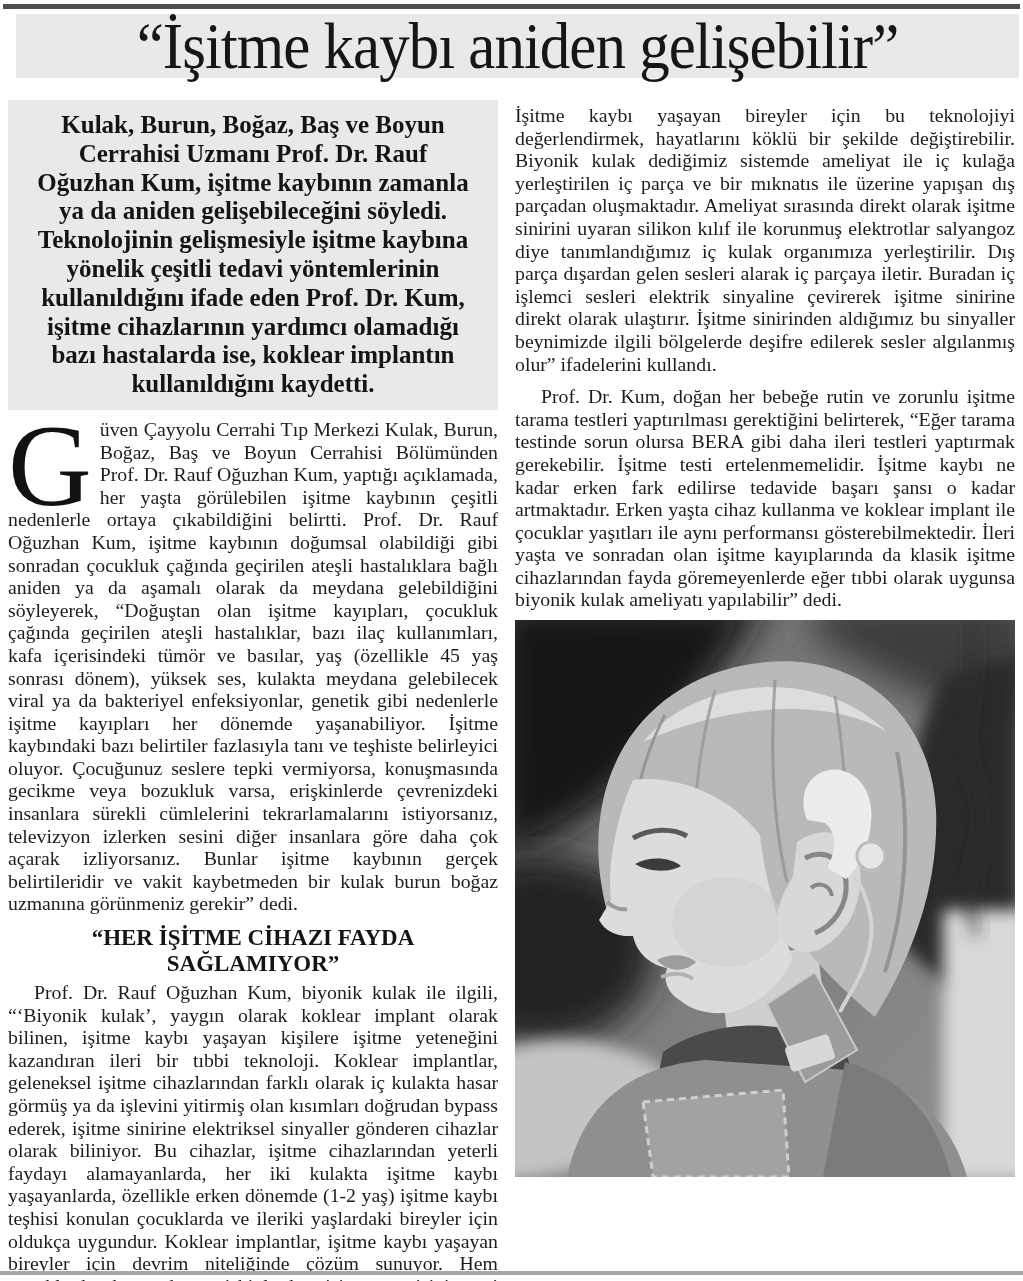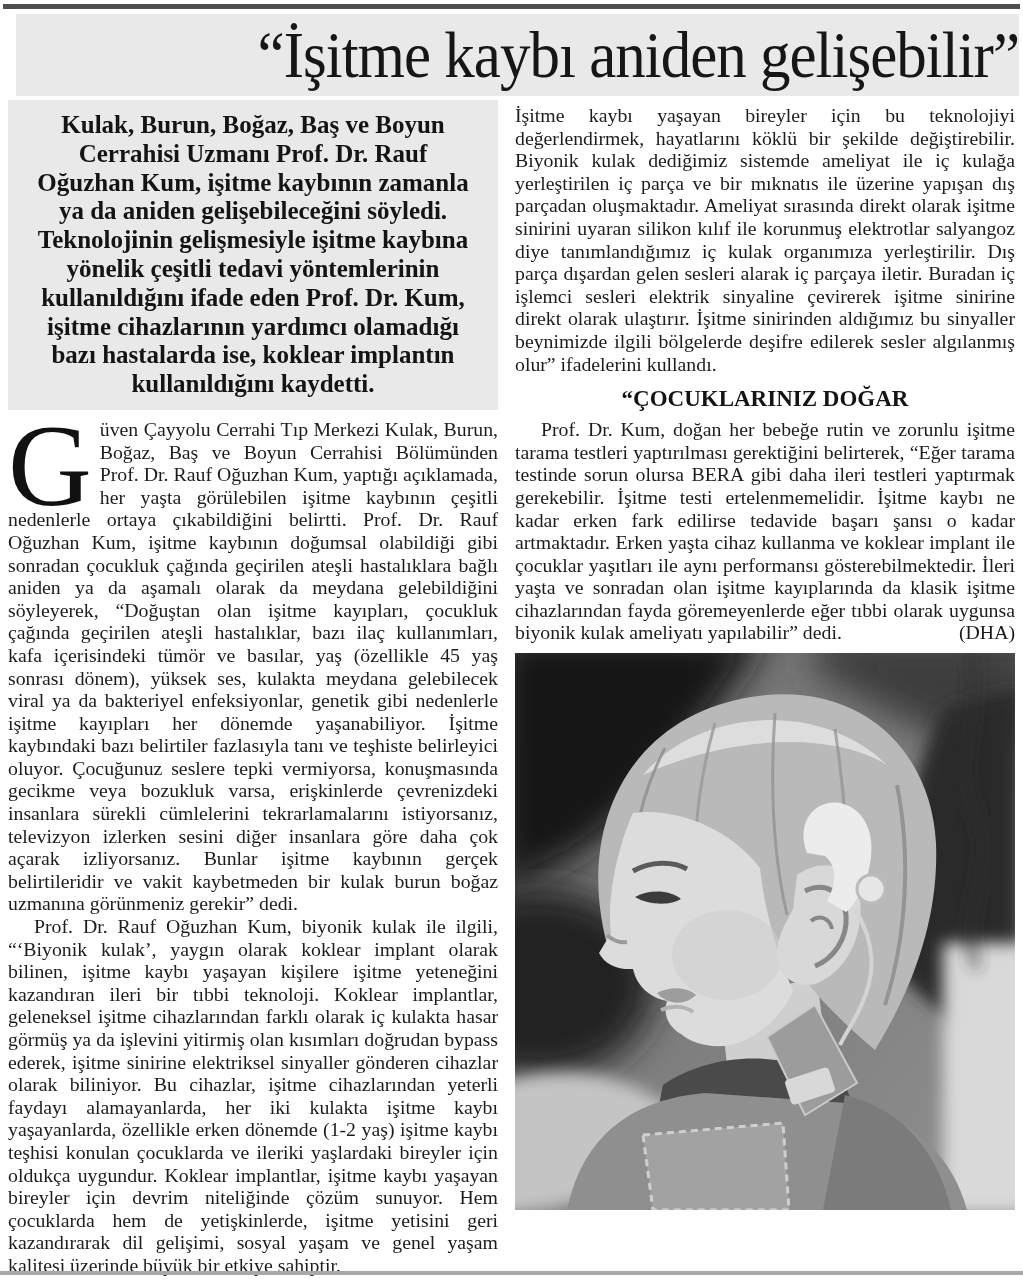--- a/index.html
+++ b/index.html
@@ -9,22 +9,22 @@
   *{margin:0;padding:0;box-sizing:border-box;}
   html,body{background:#fff;}
   .page{
     position:relative; width:1023px; height:1281px; overflow:hidden;
     background:var(--page_bg); color:var(--text);
     font-family:"Liberation Serif", serif;
   }
   .rule-top{position:absolute; left:3px; right:3px; top:4px; height:5px; background:var(--rule_top);}
   .rule-bottom{position:absolute; left:0; right:0; top:1271px; height:4px; background:var(--rule_bottom);}
   .headline-box{
-    position:absolute; left:4px; right:4px; top:14px; height:82px;
-    background:var(--panel_bg); display:flex; align-items:center; justify-content:flex-end;margin-left:12px;
+    position:absolute; left:4px; right:4px; top:14px; height:64px;
+    background:var(--panel_bg); display:flex; align-items:center; justify-content:center;margin-left:12px;
   }
   .headline{
     font-size:61px; font-weight:normal; letter-spacing:-1px; white-space:nowrap;
     transform:scaleY(1.08); color:#161616;
   }
   .col{position:absolute;}
   .col-left{left:8px; top:100px; width:490px;}
   .col-right{left:515px; top:104px; width:500px;}
   .lead-box{
     background:var(--panel_bg); padding:11px 24px; margin-bottom:8px;
@@ -62,30 +62,29 @@
 
   <header class="headline-box">
     <h1 class="headline">“İşitme kaybı aniden gelişebilir”</h1>
   </header>
 
   <section class="col col-left">
     <div class="lead-box">
       <p class="lead">Kulak, Burun, Boğaz, Baş ve Boyun Cerrahisi Uzmanı Prof. Dr. Rauf Oğuzhan Kum, işitme kaybının zamanla ya da aniden gelişebileceğini söyledi. Teknolojinin gelişmesiyle işitme kaybına yönelik çeşitli tedavi yöntemlerinin kullanıldığını ifade eden Prof. Dr. Kum, işitme cihazlarının yardımcı olamadığı bazı hastalarda ise, koklear implantın kullanıldığını kaydetti.</p>
     </div>
     <p class="body dropcap-para"><span class="dropcap">G</span><span>üven Çayyolu Cerrahi Tıp Merkezi Kulak, Burun, Boğaz, Baş ve Boyun Cerrahisi Bölümünden Prof. Dr. Rauf Oğuzhan Kum, yaptığı açıklamada, her yaşta görülebilen işitme kaybının çeşitli nedenlerle ortaya çıkabildiğini belirtti. Prof. Dr. Rauf Oğuzhan Kum, işitme kaybının doğumsal olabildiği gibi sonradan çocukluk çağında geçirilen ateşli hastalıklara bağlı aniden ya da aşamalı olarak da meydana gelebildiğini söyleyerek, “Doğuştan olan işitme kayıpları, çocukluk çağında geçirilen ateşli hastalıklar, bazı ilaç kullanımları, kafa içerisindeki tümör ve basılar, yaş (özellikle 45 yaş sonrası dönem), yüksek ses, kulakta meydana gelebilecek viral ya da bakteriyel enfeksiyonlar, genetik gibi nedenlerle işitme kayıpları her dönemde yaşanabiliyor. İşitme kaybındaki bazı belirtiler fazlasıyla tanı ve teşhiste belirleyici oluyor. Çocuğunuz seslere tepki vermiyorsa, konuşmasında gecikme veya bozukluk varsa, erişkinlerde çevrenizdeki insanlara sürekli cümlelerini tekrarlamalarını istiyorsanız, televizyon izlerken sesini diğer insanlara göre daha çok açarak izliyorsanız. Bunlar işitme kaybının gerçek belirtileridir ve vakit kaybetmeden bir kulak burun boğaz uzmanına görünmeniz gerekir” dedi.</span></p>
+    <h2 class="subhead">“HER İŞİTME CİHAZI FAYDA SAĞLAMIYOR”</h2>
     <p class="body indent">Prof. Dr. Rauf Oğuzhan Kum, biyonik kulak ile ilgili, “‘Biyonik kulak’, yaygın olarak koklear implant olarak bilinen, işitme kaybı yaşayan kişilere işitme yeteneğini kazandıran ileri bir tıbbi teknoloji. Koklear implantlar, geleneksel işitme cihazlarından farklı olarak iç kulakta hasar görmüş ya da işlevini yitirmiş olan kısımları doğrudan bypass ederek, işitme sinirine elektriksel sinyaller gönderen cihazlar olarak biliniyor. Bu cihazlar, işitme cihazlarından yeterli faydayı alamayanlarda, her iki kulakta işitme kaybı yaşayanlarda, özellikle erken dönemde (1-2 yaş) işitme kaybı teşhisi konulan çocuklarda ve ileriki yaşlardaki bireyler için oldukça uygundur. Koklear implantlar, işitme kaybı yaşayan bireyler için devrim niteliğinde çözüm sunuyor. Hem çocuklarda hem de yetişkinlerde, işitme yetisini geri kazandırarak dil gelişimi, sosyal yaşam ve genel yaşam kalitesi üzerinde büyük bir etkiye sahiptir.</p>
   </section>
 
   <section class="col col-right">
     <p class="body">İşitme kaybı yaşayan bireyler için bu teknolojiyi değerlendirmek, hayatlarını köklü bir şekilde değiştirebilir. Biyonik kulak dediğimiz sistemde ameliyat ile iç kulağa yerleştirilen iç parça ve bir mıknatıs ile üzerine yapışan dış parçadan oluşmaktadır. Ameliyat sırasında direkt olarak işitme sinirini uyaran silikon kılıf ile korunmuş elektrotlar salyangoz diye tanımlandığımız iç kulak organımıza yerleştirilir. Dış parça dışardan gelen sesleri alarak iç parçaya iletir. Buradan iç işlemci sesleri elektrik sinyaline çevirerek işitme sinirine direkt olarak ulaştırır. İşitme sinirinden aldığımız bu sinyaller beynimizde ilgili bölgelerde deşifre edilerek sesler algılanmış olur” ifadelerini kullandı.</p>
     <h2 class="subhead subhead-2">
-      <span class="subhead-line">“ÇOCUKLARINIZ DOĞAR</span>
     </h2>
     <p class="body indent">Prof. Dr. Kum, doğan her bebeğe rutin ve zorunlu işitme tarama testleri yaptırılması gerektiğini belirterek, “Eğer tarama testinde sorun olursa BERA gibi daha ileri testleri yaptırmak gerekebilir. İşitme testi ertelenmemelidir. İşitme kaybı ne kadar erken fark edilirse tedavide başarı şansı o kadar artmaktadır. Erken yaşta cihaz kullanma ve koklear implant ile çocuklar yaşıtları ile aynı performansı gösterebilmektedir. İleri yaşta ve sonradan olan işitme kayıplarında da klasik işitme cihazlarından fayda göremeyenlerde eğer tıbbi olarak uygunsa biyonik kulak ameliyatı yapılabilir” dedi.</p>
-    <div class="byline">(DHA)</div>
 
     <figure class="photo" role="img" aria-label="Siyah beyaz fotoğraf: kulağının arkasında koklear implant bulunan, kot salopet giymiş küçük bir çocuk profilden görülüyor">
       <svg viewBox="0 0 500 557" preserveAspectRatio="none">
         <defs>
           <filter id="b18" x="-40%" y="-40%" width="180%" height="180%">
               <feGaussianBlur stdDeviation="18"></feGaussianBlur>
             </filter>
           <filter id="b8" x="-40%" y="-40%" width="180%" height="180%">
               <feGaussianBlur stdDeviation="8"></feGaussianBlur>
             </filter>

